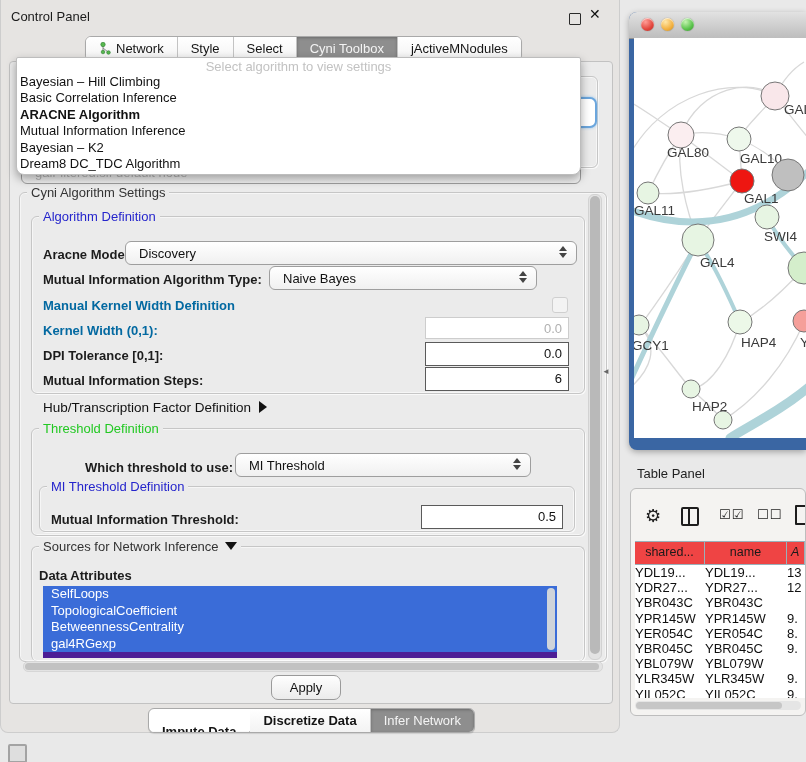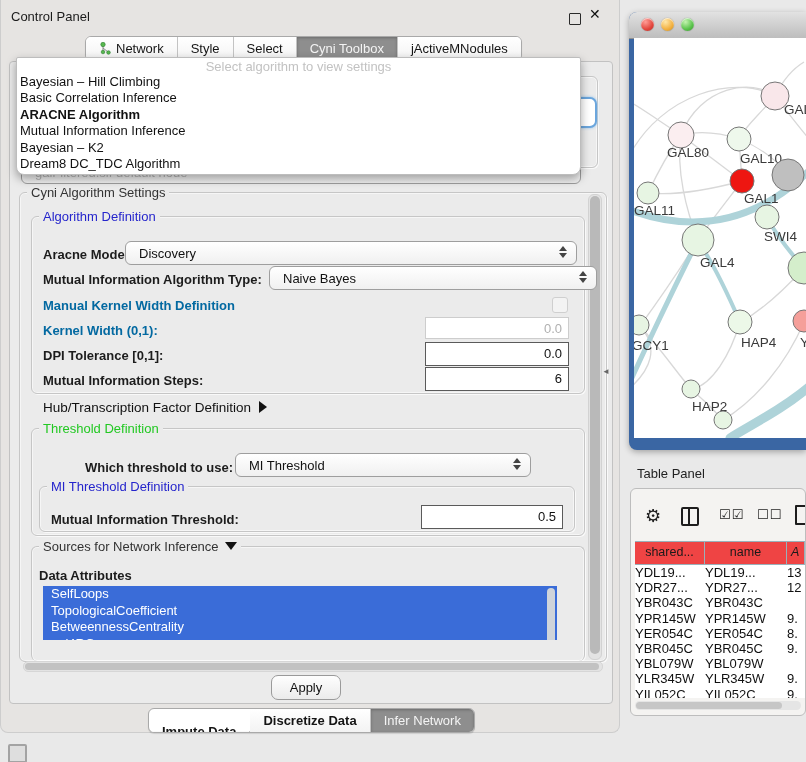--- a/index.html
+++ b/index.html
@@ -61,21 +61,21 @@
     box-shadow:0 4px 10px rgba(0,0,0,.35);}
   .popup-ph{font-size:13px;color:#c2c2c2;text-align:center;padding-top:1px;height:15px;}
   .popup-item{font-size:13px;color:#111;line-height:16.4px;padding-left:3px;white-space:nowrap;}
   .popup-item.b{font-weight:bold;}
   
   .vsb{position:absolute;background:#e3e3e3;border:1px solid #d2d2d2;border-radius:6px;}
   .vsb .thumb{position:absolute;left:1px;right:1px;background:#b9b9b9;border-radius:6px;}
   .hsb{position:absolute;background:#e3e3e3;border:1px solid #d6d6d6;border-radius:5px;}
   .hsb .thumb{position:absolute;top:1px;bottom:1px;background:#c2c2c2;border-radius:5px;}
   
-  .attr-list{position:absolute;left:42px;top:586px;width:514px;height:54px;background:#737373;overflow:hidden;}
+  .attr-list{position:absolute;left:42px;top:586px;width:514px;height:72px;background:#4c1d95;overflow:hidden;}
   .attr-item{height:16.5px;background:#3a6cd8;color:#fff;font-size:13px;padding-left:8px;line-height:16.5px;}
   .attr-vsb{position:absolute;right:2px;top:2px;width:8px;height:62px;background:#cfd4da;border-radius:4px;}
   
   .btn{position:absolute;background:linear-gradient(#fefefe,#ebebeb);border:1px solid #9a9a9a;
     border-radius:7px;font-size:13px;color:#111;display:flex;align-items:center;justify-content:center;}
   
   .tri-r{display:inline-block;width:0;height:0;border-top:6px solid transparent;border-bottom:6px solid transparent;
     border-left:8px solid #111;vertical-align:-1px;margin-left:8px;}
   .tri-d{display:inline-block;width:0;height:0;border-left:6px solid transparent;border-right:6px solid transparent;
     border-top:8px solid #111;vertical-align:1px;margin-left:6px;}
@@ -178,21 +178,21 @@
   </div>
   <div class="lbl" style="left:42px;top:247px;">Aracne Mode:</div>
   <div class="combo" style="left:124px;top:241px;width:452px;">
     <span>Discovery</span>
     <span class="stepper">
         <i class="up"></i>
         <i class="dn"></i>
       </span>
   </div>
   <div class="lbl" style="left:42px;top:272px;">Mutual Information Algorithm Type:</div>
-  <div class="combo" style="left:268px;top:266px;width:328px;">
+  <div class="combo" style="left:268px;top:266px;width:268px;">
     <span>Naive Bayes</span>
     <span class="stepper">
         <i class="up"></i>
         <i class="dn"></i>
       </span>
   </div>
   <div class="lbl dis" style="left:42px;top:298px;">Manual Kernel Width Definition</div>
   <div class="chk" style="left:551px;top:297px;"></div>
   <div class="lbl dis" style="left:42px;top:323px;">Kernel Width (0,1):</div>
   <div class="field dis" style="left:424px;top:317px;width:144px;">0.0</div>

